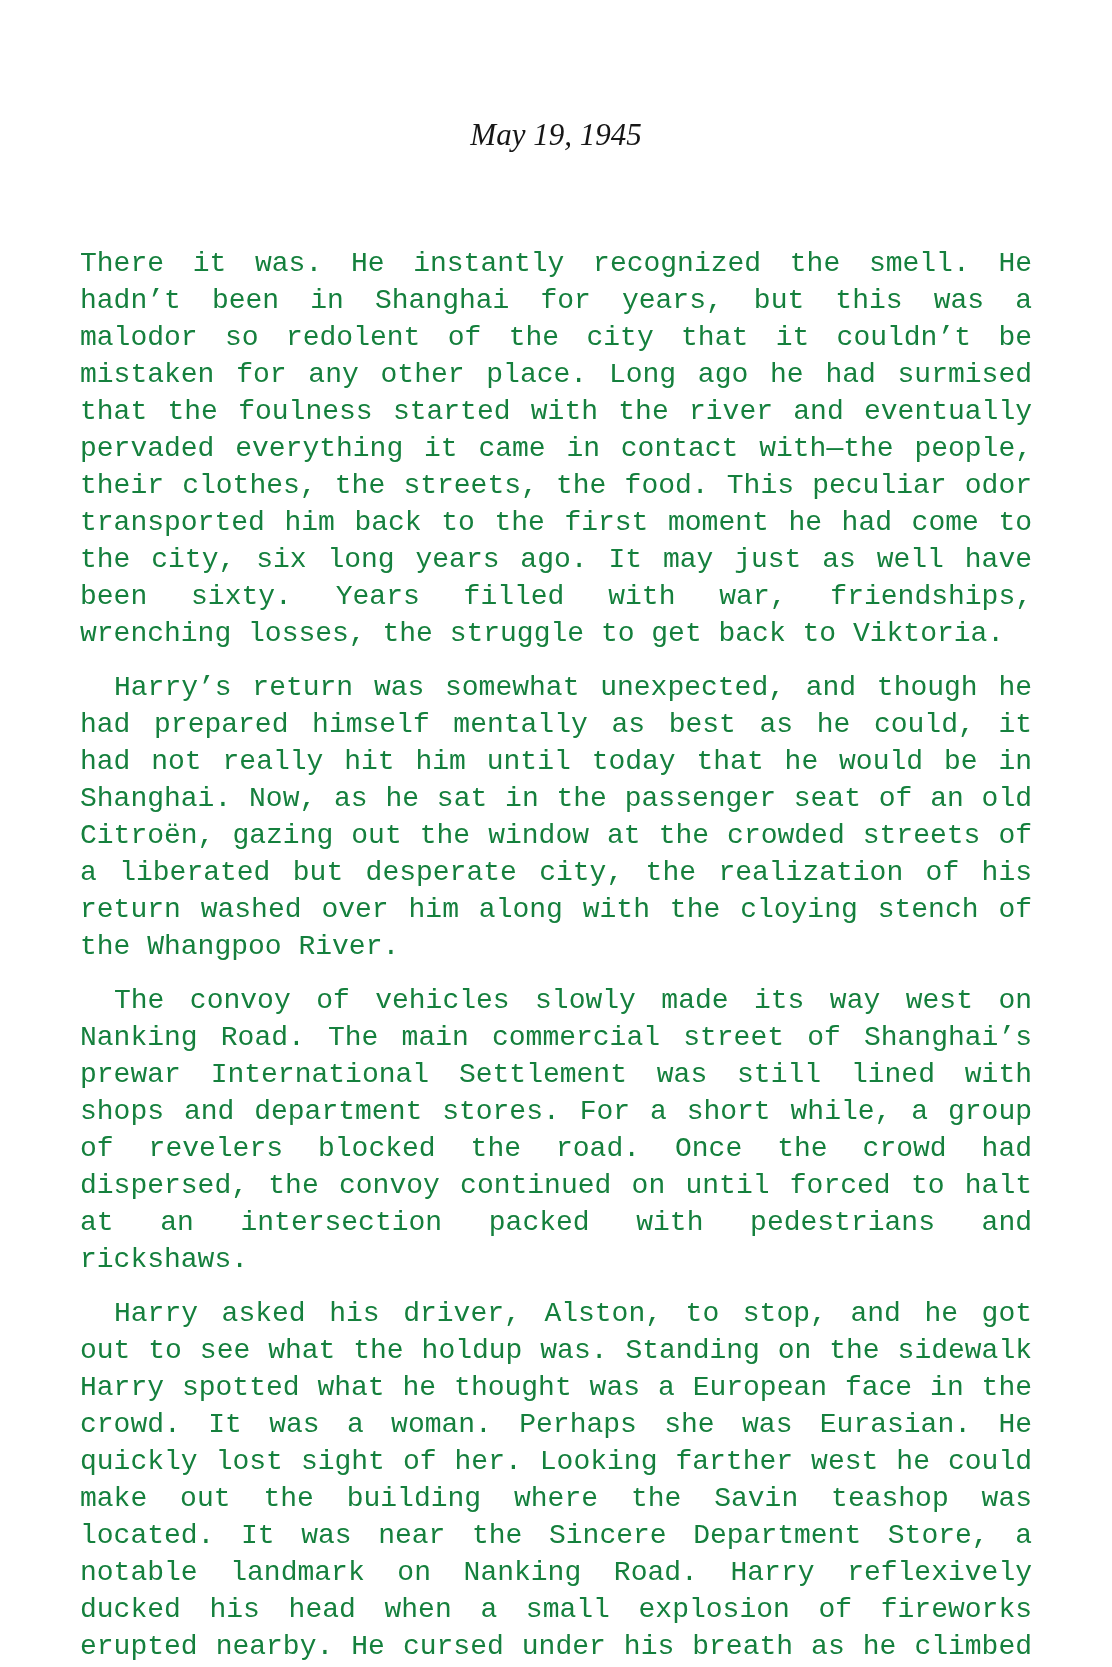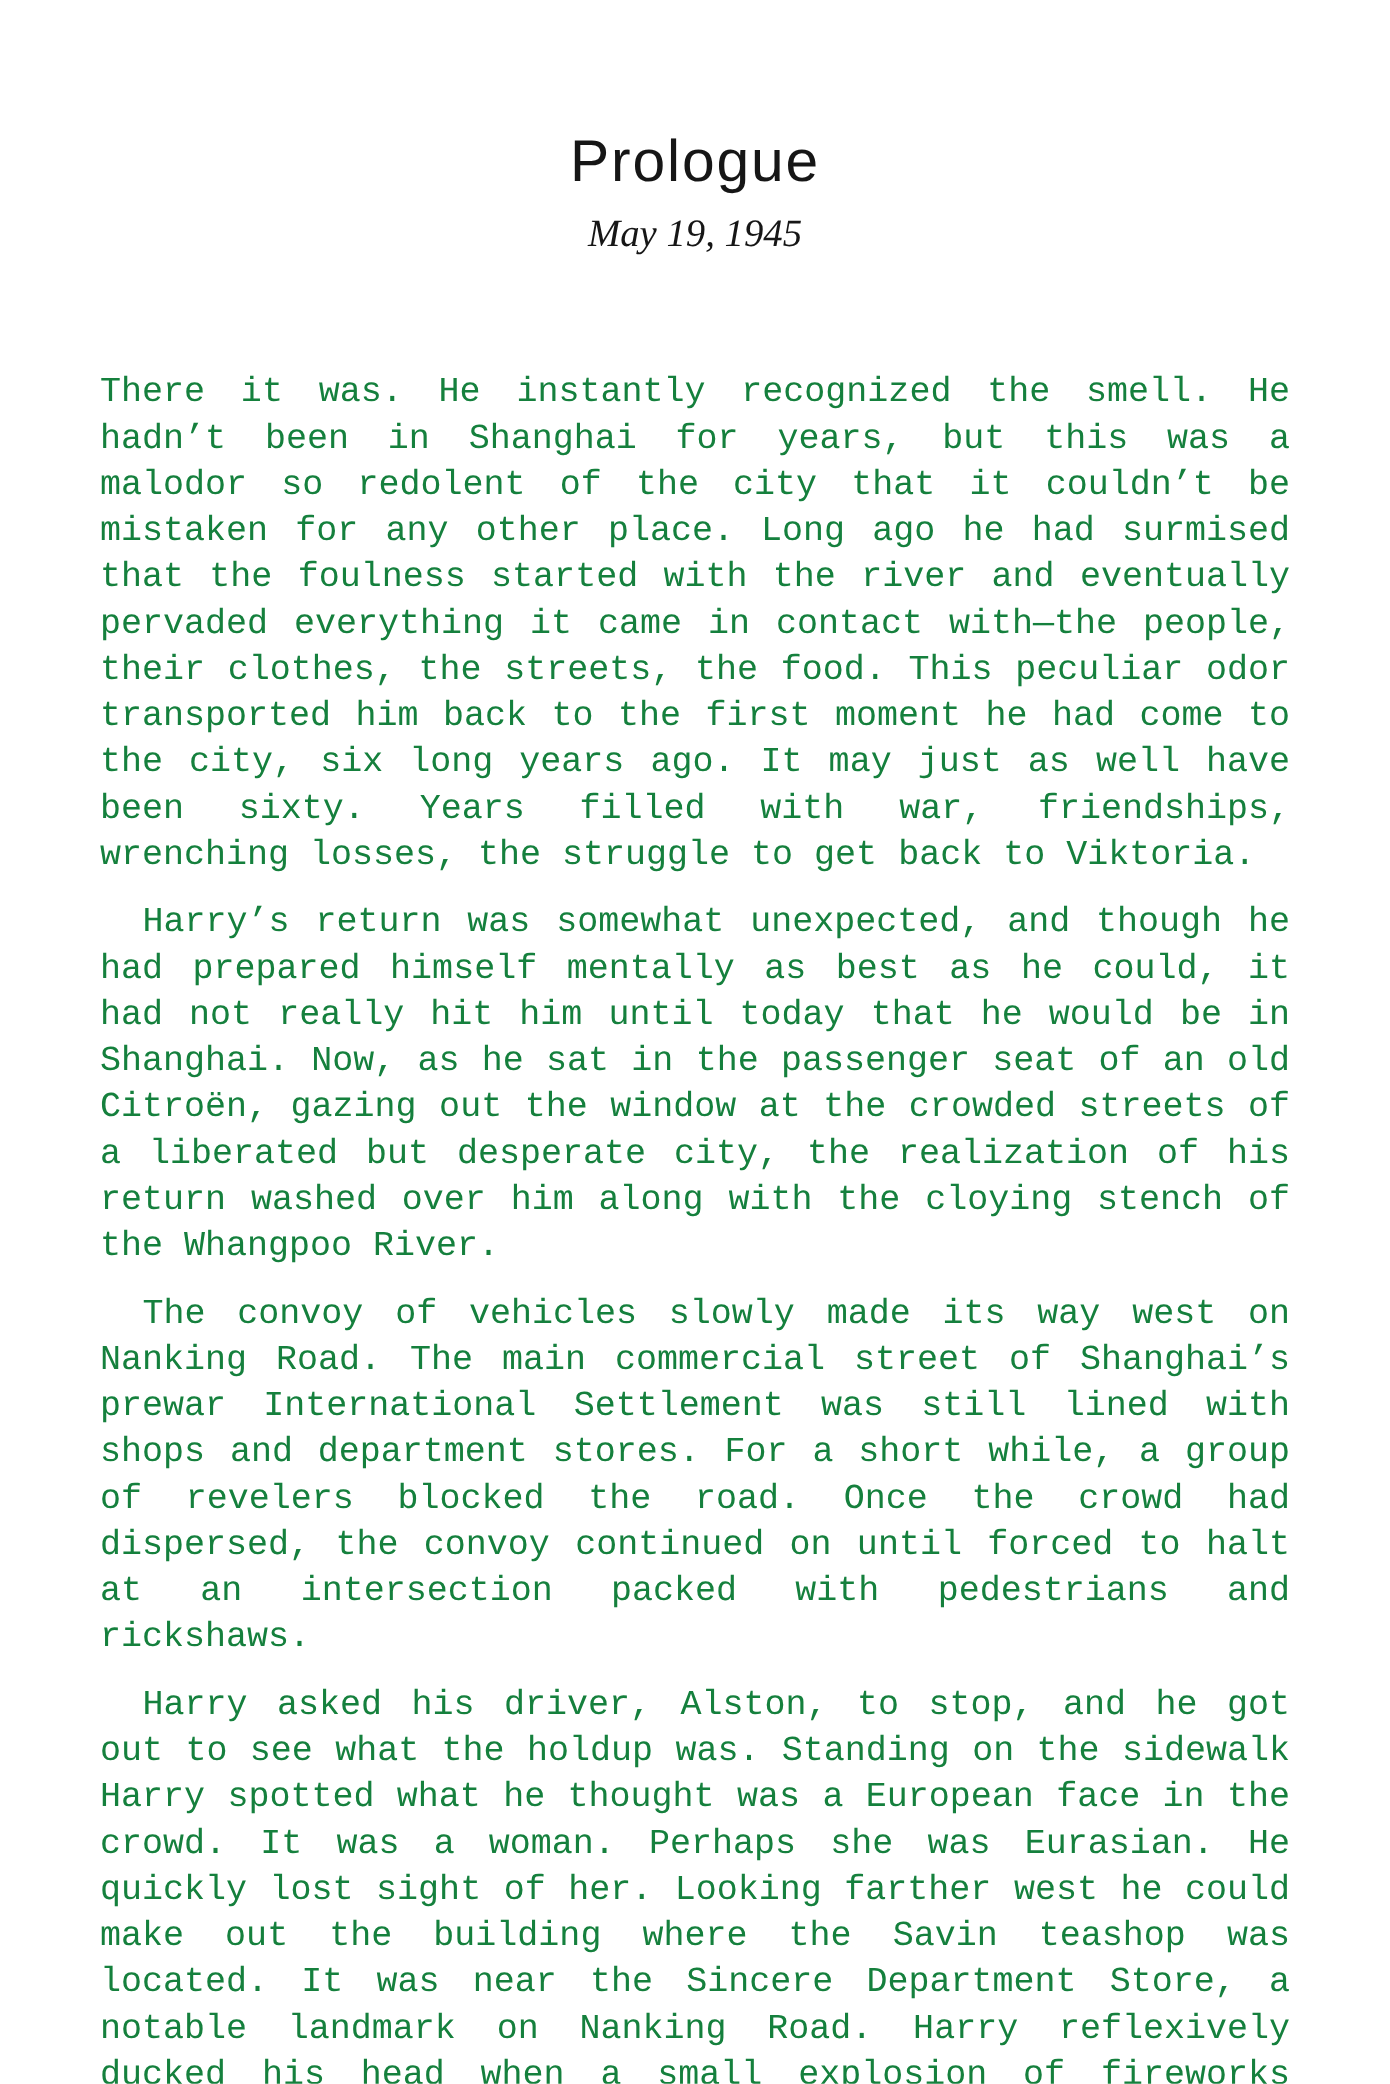--- a/index.html
+++ b/index.html
@@ -54,21 +54,20 @@
   }
   .body-text p + p {
     margin-top: 17px;
     text-indent: 34px;
   }
 </style>
 </head>
 <body>
 
 <div class="page">
-  <h1 class="chapter-title">Prologue</h1>
   <div class="chapter-date">May 19, 1945</div>
   <div class="body-text">
     <p>There it was. He instantly recognized the smell. He hadn’t been in Shanghai for years, but this was a malodor so redolent of the city that it couldn’t be mistaken for any other place. Long ago he had surmised that the foulness started with the river and eventually pervaded everything it came in contact with—the people, their clothes, the streets, the food. This peculiar odor transported him back to the first moment he had come to the city, six long years ago. It may just as well have been sixty. Years filled with war, friendships, wrenching losses, the struggle to get back to Viktoria.</p>
     <p>Harry’s return was somewhat unexpected, and though he had prepared himself mentally as best as he could, it had not really hit him until today that he would be in Shanghai. Now, as he sat in the passenger seat of an old Citroën, gazing out the window at the crowded streets of a liberated but desperate city, the realization of his return washed over him along with the cloying stench of the Whangpoo River.</p>
     <p>The convoy of vehicles slowly made its way west on Nanking Road. The main commercial street of Shanghai’s prewar International Settlement was still lined with shops and department stores. For a short while, a group of revelers blocked the road. Once the crowd had dispersed, the convoy continued on until forced to halt at an intersection packed with pedestrians and rickshaws.</p>
     <p>Harry asked his driver, Alston, to stop, and he got out to see what the holdup was. Standing on the sidewalk Harry spotted what he thought was a European face in the crowd. It was a woman. Perhaps she was Eurasian. He quickly lost sight of her. Looking farther west he could make out the building where the Savin teashop was located. It was near the Sincere Department Store, a notable landmark on Nanking Road. Harry reflexively ducked his head when a small explosion of fireworks erupted nearby. He cursed under his breath as he climbed back into the Citroën. Once more the convoy advanced, moving slowly to avoid crushing anyone.</p>
   </div>
 </div>
 
 </body></html>

